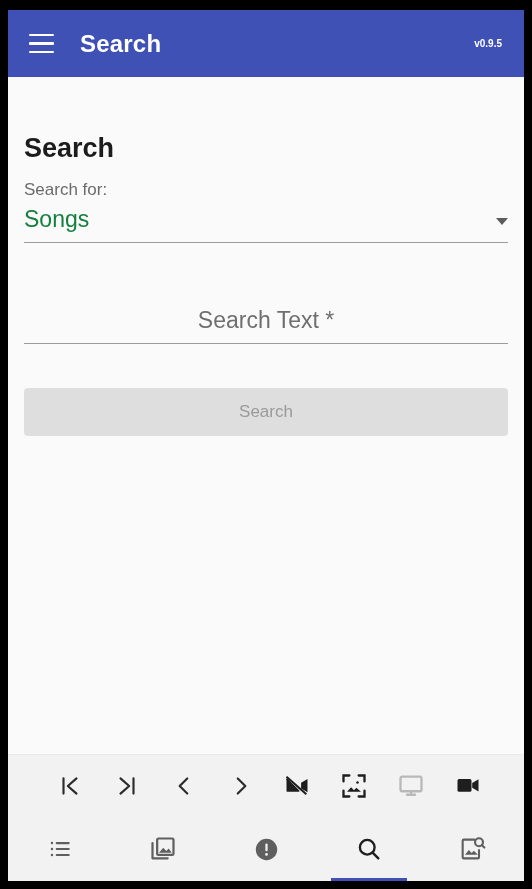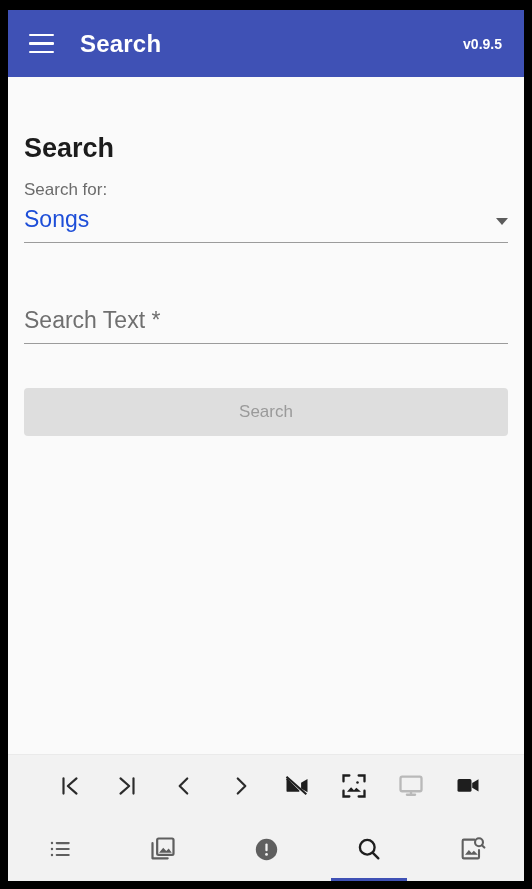--- a/index.html
+++ b/index.html
@@ -47,21 +47,21 @@
   #appbar-title {
     color:#fff;
     font-size:24px;
     font-weight:bold;
     margin-left:16px;
     letter-spacing:.2px;
   }
   #appbar-version {
     margin-left:auto;
     color:#fff;
-    font-size:14px;
+    font-size:10px;
     font-weight:bold;
   }
 
   
   #content {
     flex:1 1 auto;
     background:#FAFAFA;
     padding:0 16px;
     position:relative;
   }
@@ -82,21 +82,21 @@
   }
   .select-row {
     display:flex;
     align-items:flex-end;
     border-bottom:1px solid #9b9b9b;
     padding-bottom:9px;
     cursor:pointer;
   }
   .select-value {
     font-size:23px;
-    color:#1d4ed8;
+    color:#15803d;
     flex:1 1 auto;
   }
   .caret {
     width:0; height:0;
     border-left:6px solid transparent;
     border-right:6px solid transparent;
     border-top:7px solid #5c5c5c;
     margin-bottom:8px;
   }
 
@@ -107,20 +107,21 @@
     cursor:text;
   }
   .text-field input {
     width:100%;
     border:none;
     outline:none;
     background:transparent;
     font-family:"Liberation Sans", sans-serif;
     font-size:23px;
     color:#000000;
+    text-align:center;
   }
   .text-field input::placeholder { color:#6f6f6f; opacity:1; }
 
   #search-button {
     margin-top:44px;
     width:100%;
     height:48px;
     background:#DEDEDE;
     border:none;
     border-radius:4px;

